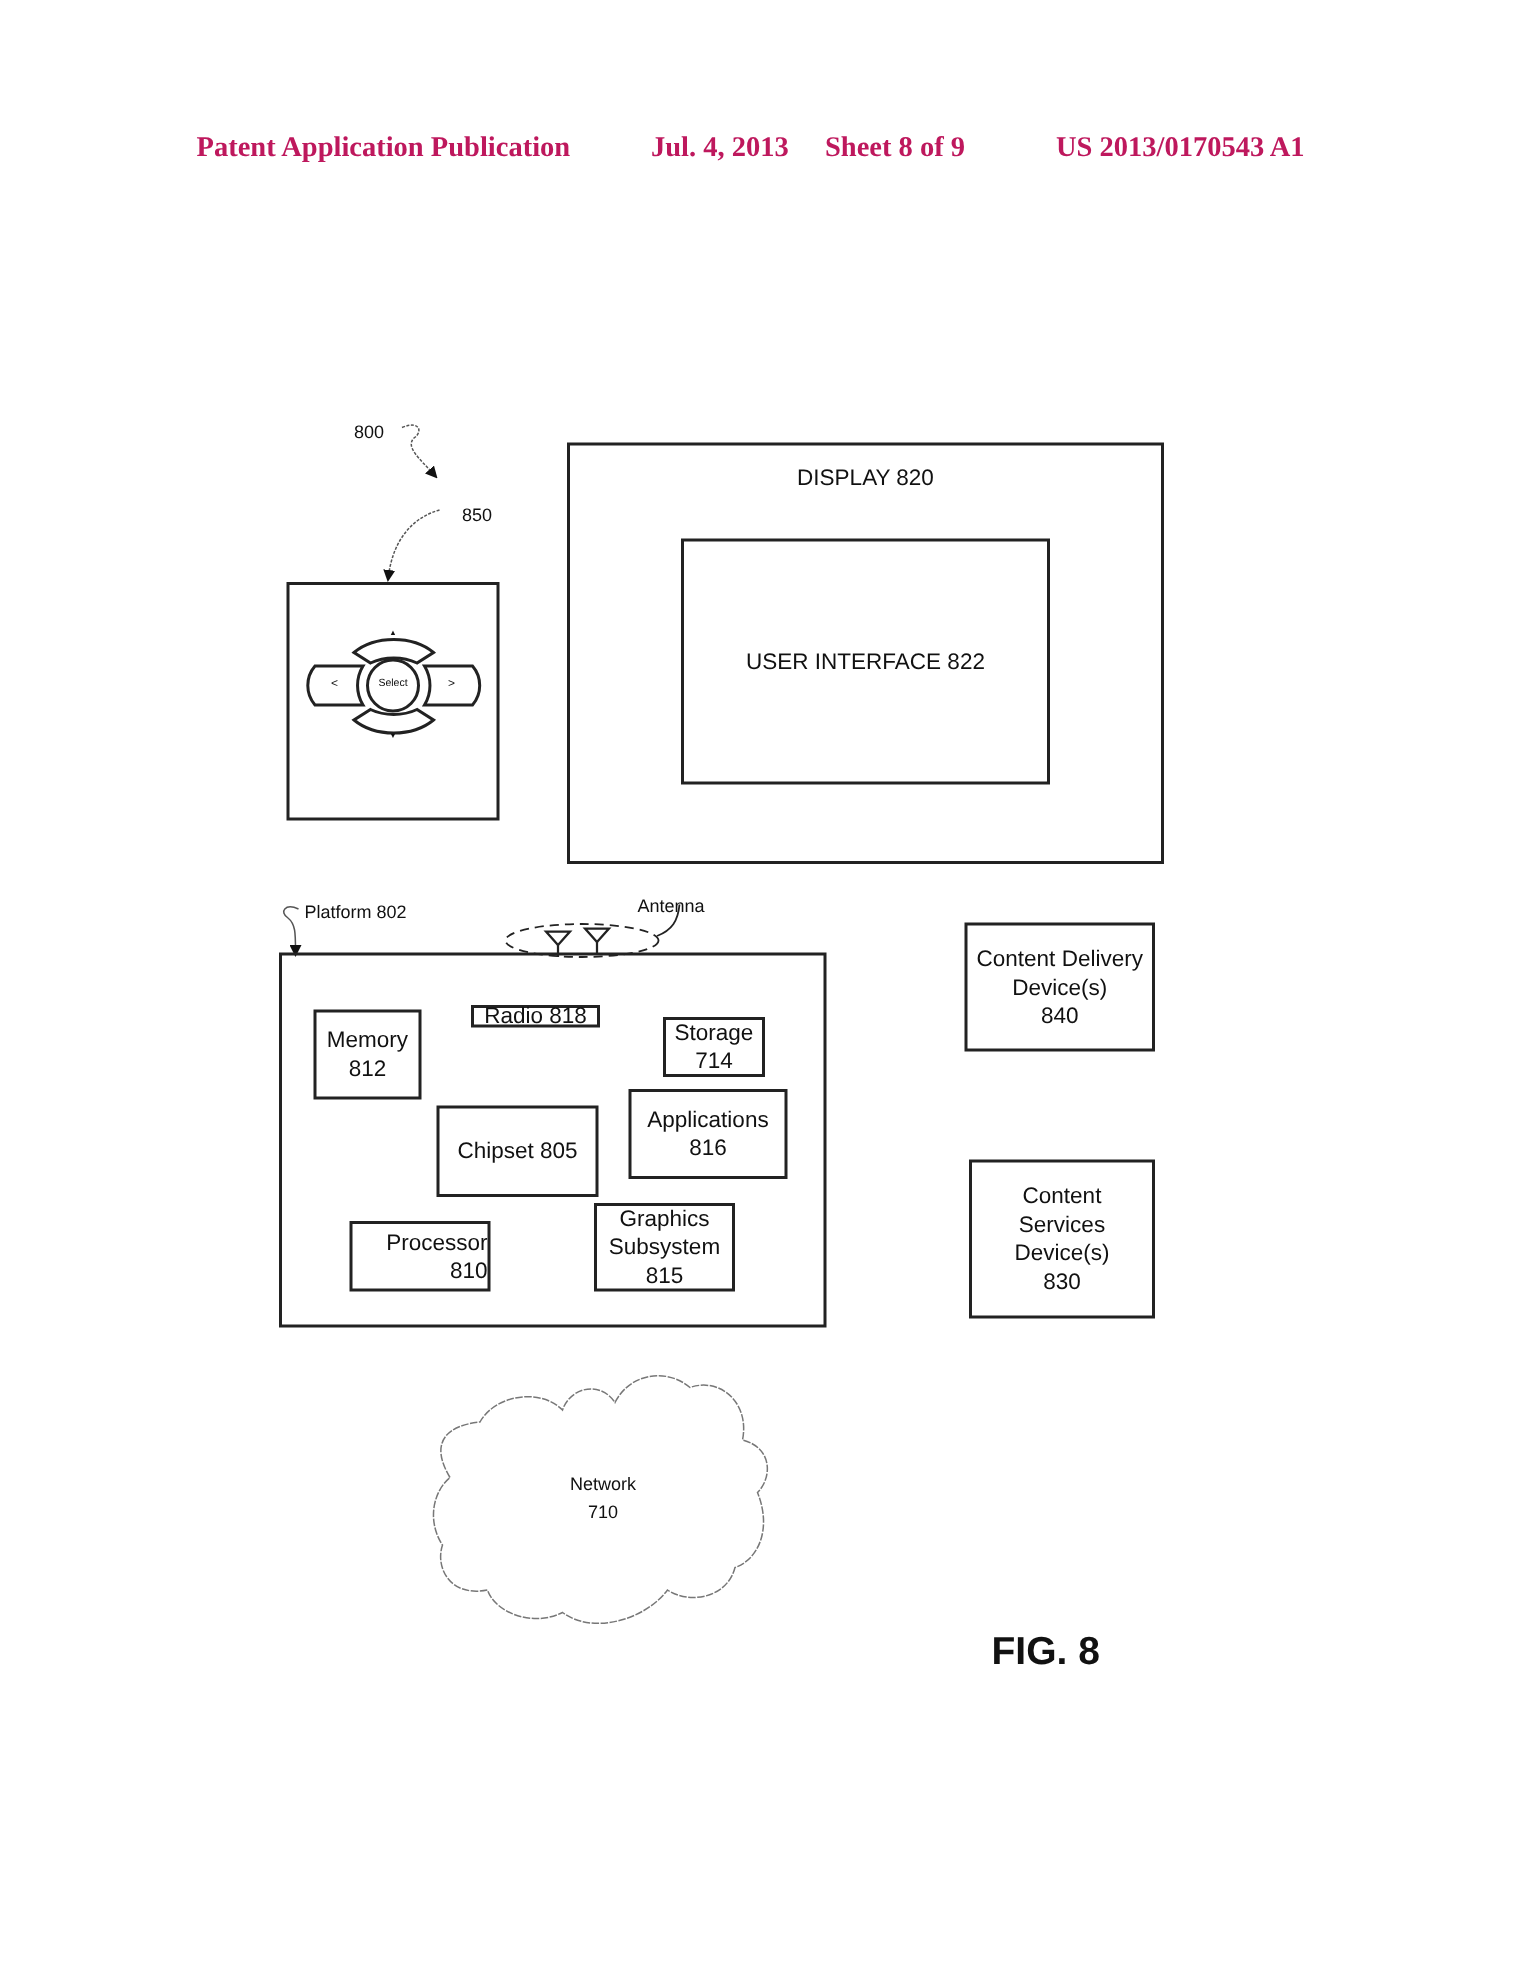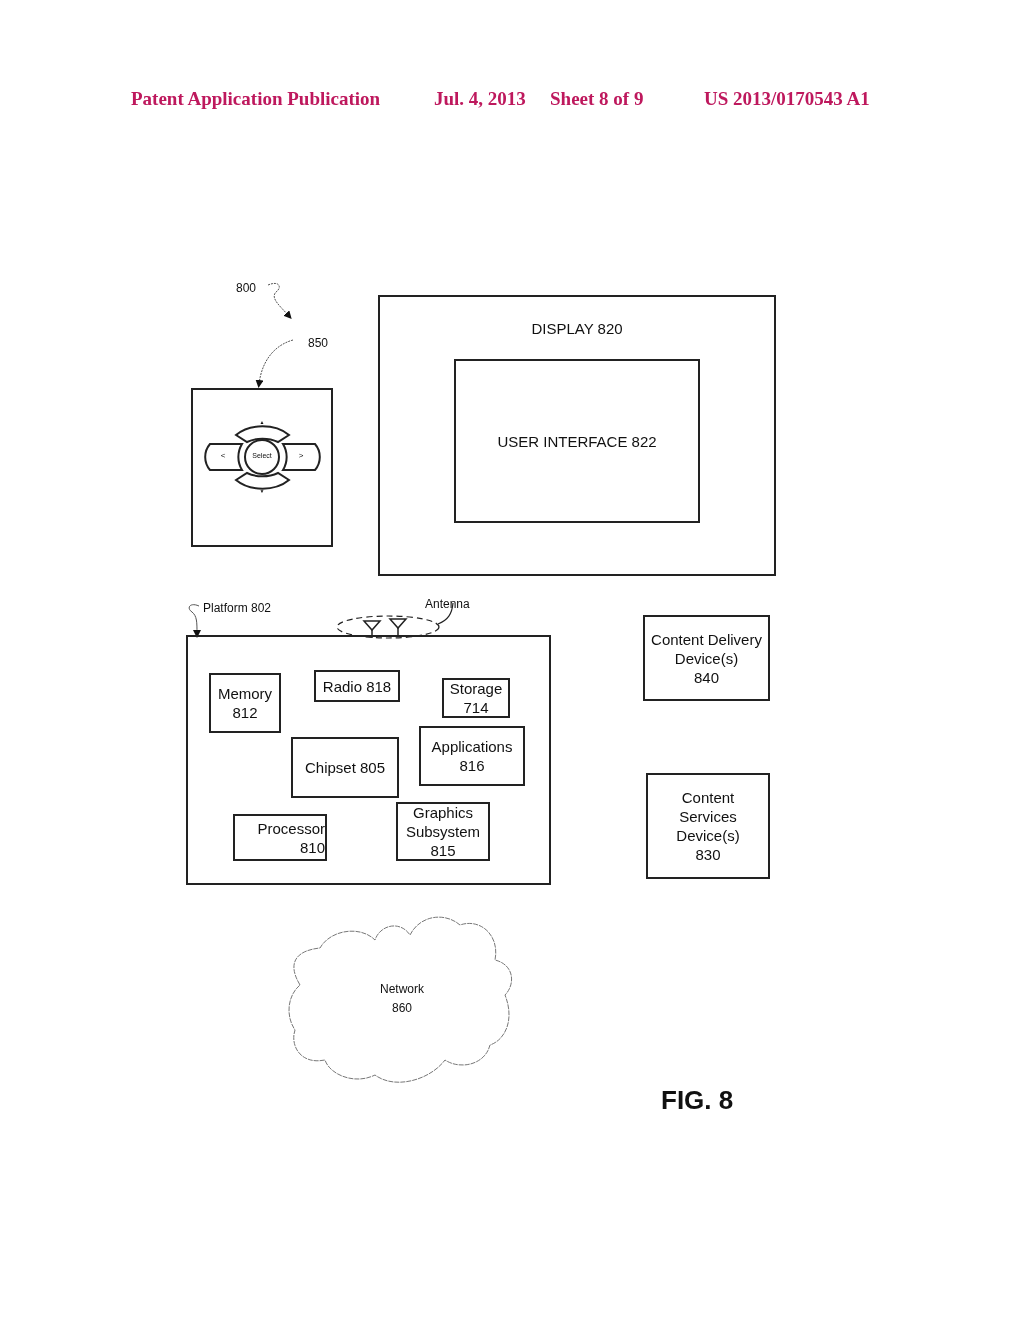--- a/index.html
+++ b/index.html
@@ -60,31 +60,31 @@
 <div class="lbl" style="left:203px; top:599px;">Platform 802</div>
 <div class="lbl" style="left:425px; top:595px;">Antenna</div>
 
 <div class="lbl" style="left:247px; top:451px; width:30px; font-size:7px; line-height:10px;">Select</div>
 <div class="lbl" style="left:218px; top:451px; width:10px; font-size:8px; line-height:10px;">&lt;</div>
 <div class="lbl" style="left:296px; top:451px; width:10px; font-size:8px; line-height:10px;">&gt;</div>
 <div class="lbl" style="left:257px; top:418px; width:10px; font-size:5px; line-height:8px;">▲</div>
 <div class="lbl" style="left:257px; top:487px; width:10px; font-size:5px; line-height:8px;">▼</div>
 
 <div class="box" style="left:378px; top:295px; width:398px; height:281px; justify-content:flex-start;">
-  <span style="margin-top:22px;">DISPLAY 820</span>
+  <span style="margin-top:12px;">DISPLAY 820</span>
 </div>
 <div class="box" style="left:454px; top:359px; width:246px; height:164px;">
   <span>USER INTERFACE 822</span>
 </div>
 
 <div class="box" style="left:209px; top:673px; width:72px; height:60px;">
   <span>Memory</span>
   <span>812</span>
 </div>
-<div class="box" style="left:314px; top:670px; width:86px; height:32px;">
+<div class="box" style="left:314px; top:670px; width:86px; height:15px;">
   <span>Radio 818</span>
 </div>
 <div class="box" style="left:442px; top:678px; width:68px; height:40px;">
   <span>Storage</span>
   <span>714</span>
 </div>
 <div class="box" style="left:291px; top:737px; width:108px; height:61px;">
   <span>Chipset 805</span>
 </div>
 <div class="box" style="left:419px; top:726px; width:106px; height:60px;">
@@ -107,15 +107,15 @@
   <span>840</span>
 </div>
 <div class="box" style="left:646px; top:773px; width:124px; height:106px;">
   <span>Content</span>
   <span>Services</span>
   <span>Device(s)</span>
   <span>830</span>
 </div>
 
 <div class="lbl" style="left:362px; top:980px; width:80px;">Network</div>
-<div class="lbl" style="left:362px; top:999px; width:80px;">860</div>
+<div class="lbl" style="left:362px; top:999px; width:80px;">710</div>
 
 <div class="fig">FIG. 8</div>
 
 </body></html>

